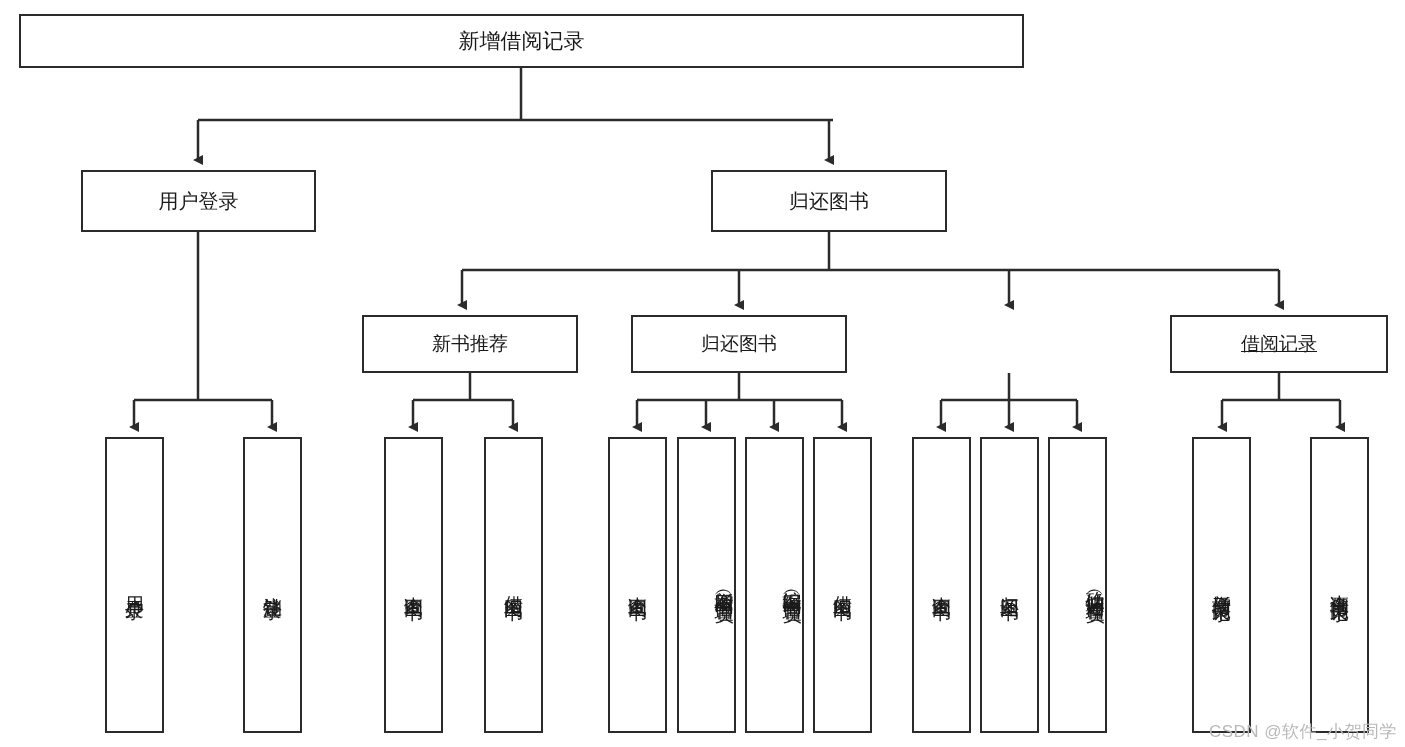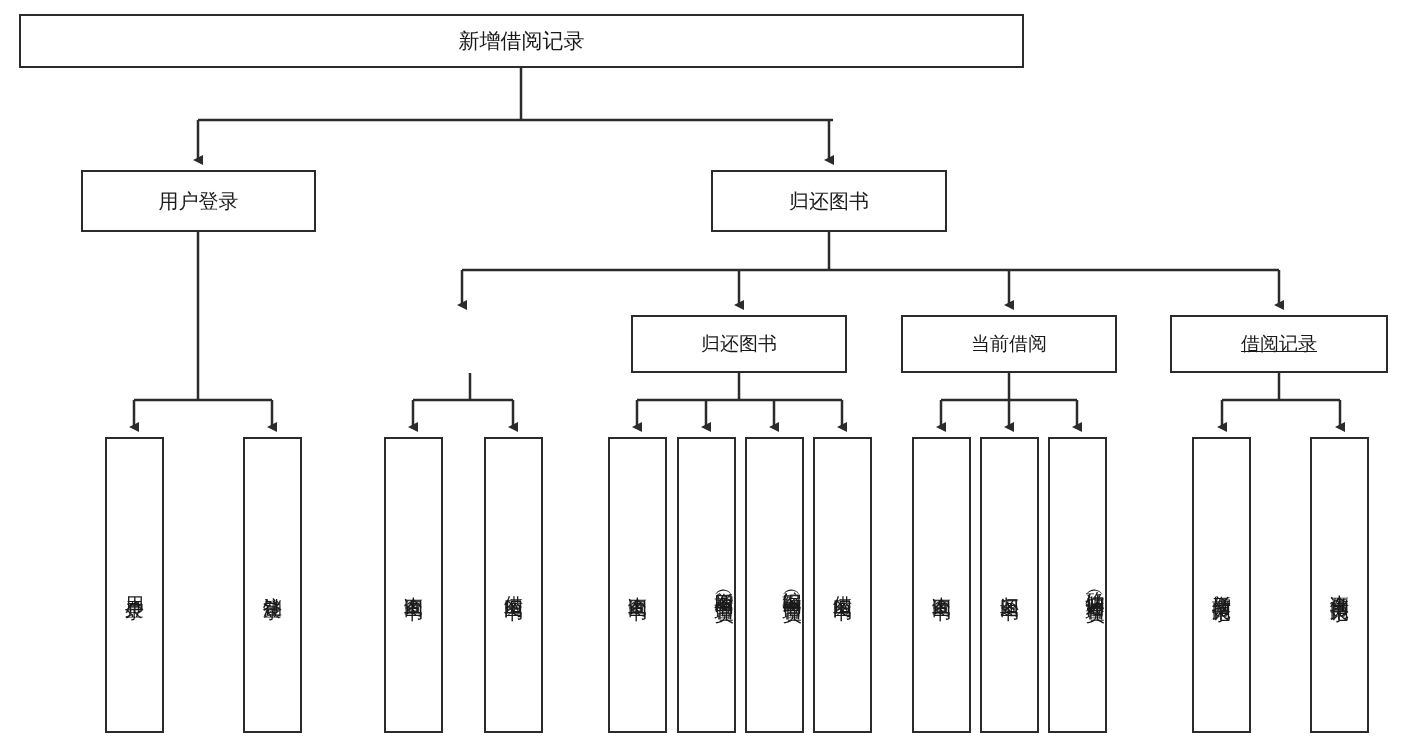--- a/index.html
+++ b/index.html
@@ -131,25 +131,25 @@
     <span>新增借阅记录</span>
   </div>
 
   <div class="node l2" style="left:81px; top:170px; width:235px; height:62px;">
     <span>用户登录</span>
   </div>
   <div class="node l2" style="left:711px; top:170px; width:236px; height:62px;">
     <span>归还图书</span>
   </div>
 
+  <div class="node l3" style="left:362px; top:315px; width:216px; height:58px;">
+    <span>新书推荐</span>
+  </div>
   <div class="node l3" style="left:631px; top:315px; width:216px; height:58px;">
     <span>归还图书</span>
-  </div>
-  <div class="node l3" style="left:901px; top:315px; width:216px; height:58px;">
-    <span>当前借阅</span>
   </div>
   <div class="node l3" style="left:1170px; top:315px; width:218px; height:58px;text-decoration:underline;">
     <span>借阅记录</span>
   </div>
 
   <div class="node leaf" style="left:105px; top:437px; width:59px; height:296px;">
     <span>用户登录</span>
   </div>
   <div class="node leaf" style="left:243px; top:437px; width:59px; height:296px;">
     <span>注销登录</span>
@@ -185,14 +185,15 @@
     <span>确认归还（管理员）</span>
   </div>
 
   <div class="node leaf" style="left:1192px; top:437px; width:59px; height:296px;">
     <span>新增借阅记录</span>
   </div>
   <div class="node leaf" style="left:1310px; top:437px; width:59px; height:296px;">
     <span>查询借阅记录</span>
   </div>
 
+  <div class="watermark">CSDN @软件_小贺同学</div>
 
 </div>
 
 </body></html>

